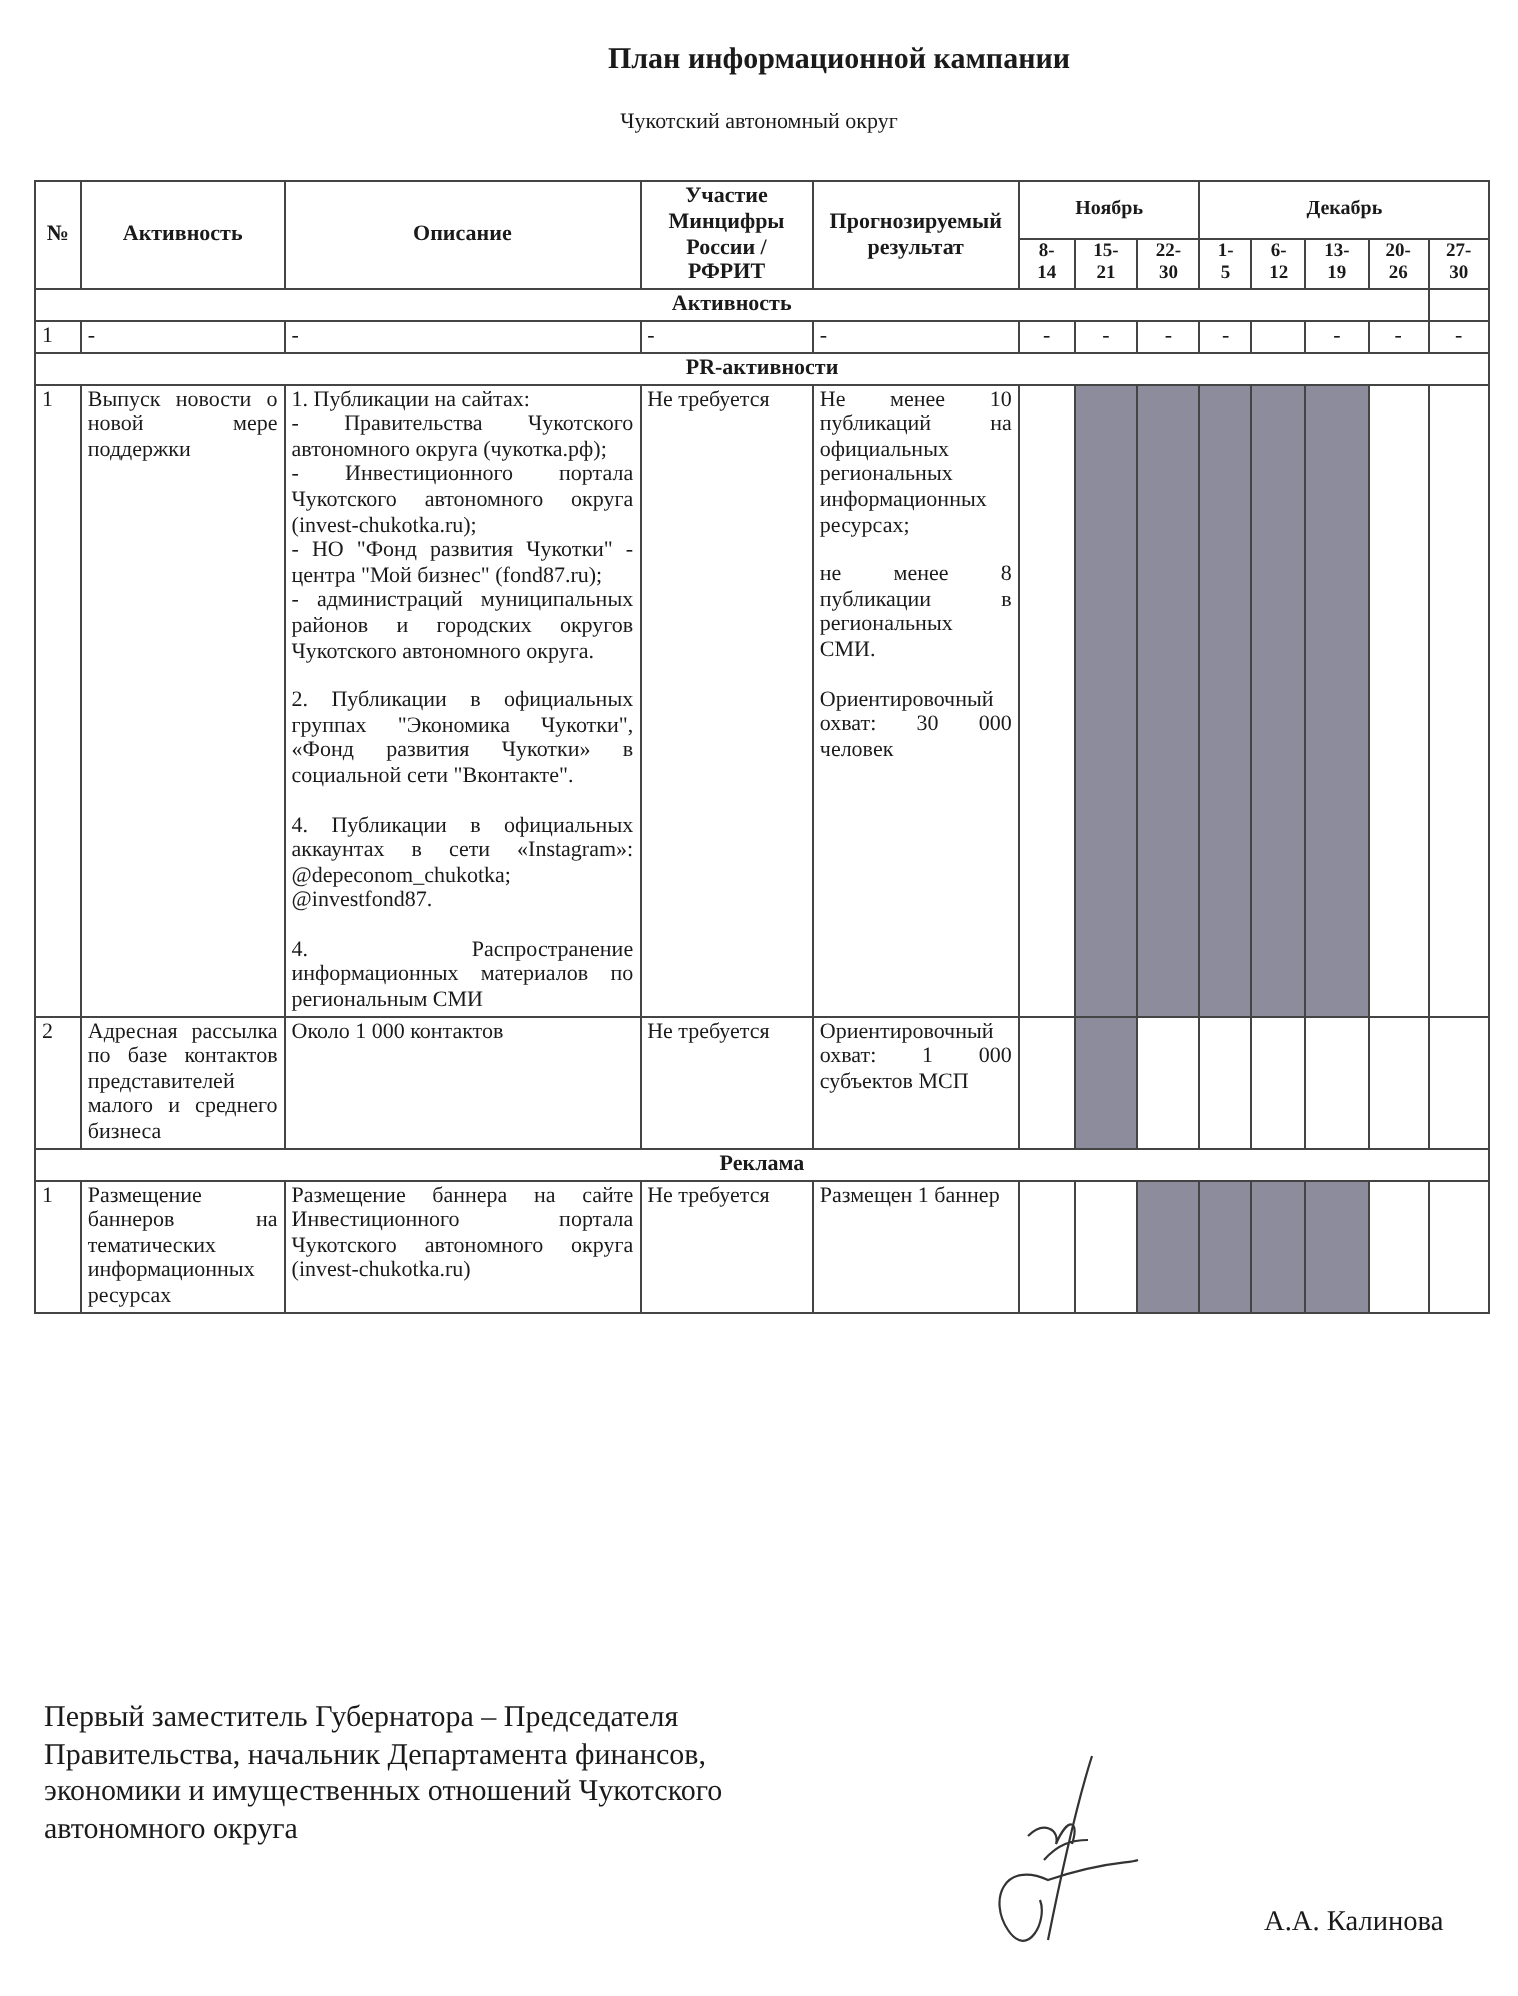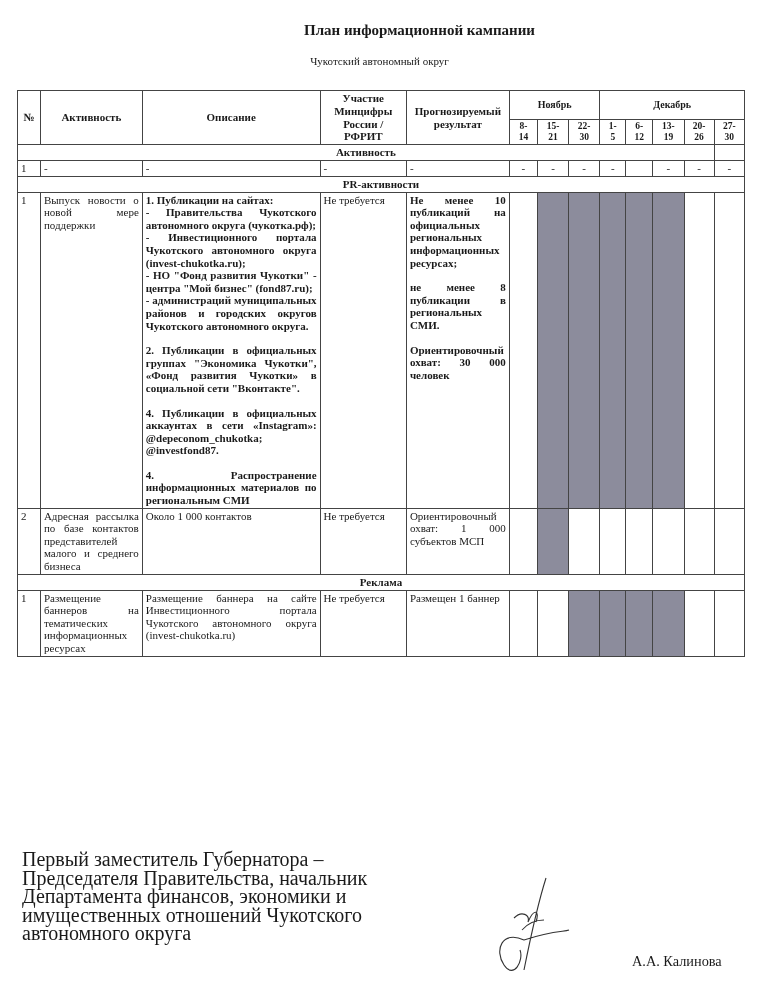--- a/index.html
+++ b/index.html
@@ -24,25 +24,25 @@
   }
   table.plan th { font-weight: bold; text-align: center; vertical-align: middle; }
   th.month { font-size: 10px; height: 26px; }
   th.week { font-weight: normal; font-size: 9.5px; line-height: 11px; padding: 2px 1px; }
   td.section { text-align: center; font-weight: bold; padding: 0; height: 13px; line-height: 13px; }
   td.section-gap { padding: 0; }
   td.justify { text-align: justify; text-align-last: left; }
   td.c { text-align: center; vertical-align: middle; padding: 2px 0; }
   td.num { text-align: left; padding-left: 4px; }
   td.shade { background: #8c8c9c; background-image: repeating-linear-gradient(0deg, rgba(255,255,255,0.05) 0 1px, rgba(0,0,0,0.03) 1px 3px); }
-  .p { margin: 0; font-weight: bold; }
+  .p { margin: 0; }
   .gap { height: 12px; }
   .footer-text {
     position: absolute; top: 850px; left: 22px; width: 380px;
-    font-size: 20px; line-height: 18.5px;
+    font-size: 15px; line-height: 18.5px;
   }
   .signer {
     position: absolute; top: 953px; left: 632px; font-size: 14.3px;
   }
   .signature { position: absolute; top: 870px; left: 484px; width: 100px; height: 115px; }
 </style>
 </head>
 <body>
 
 <div class="title">План информационной кампании</div>

